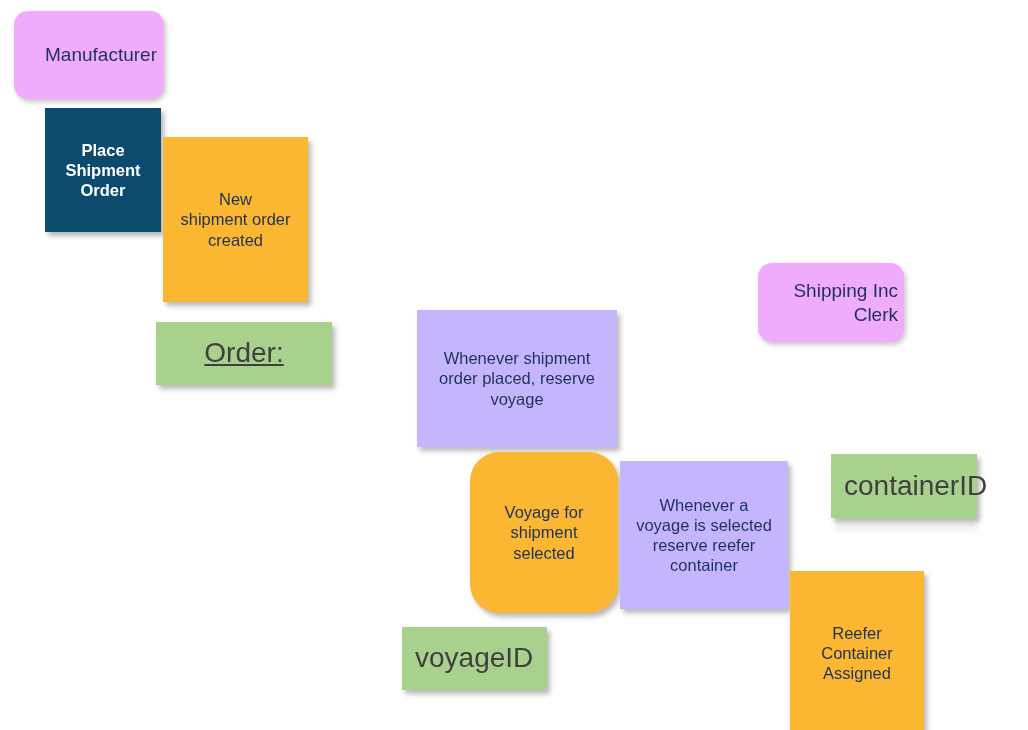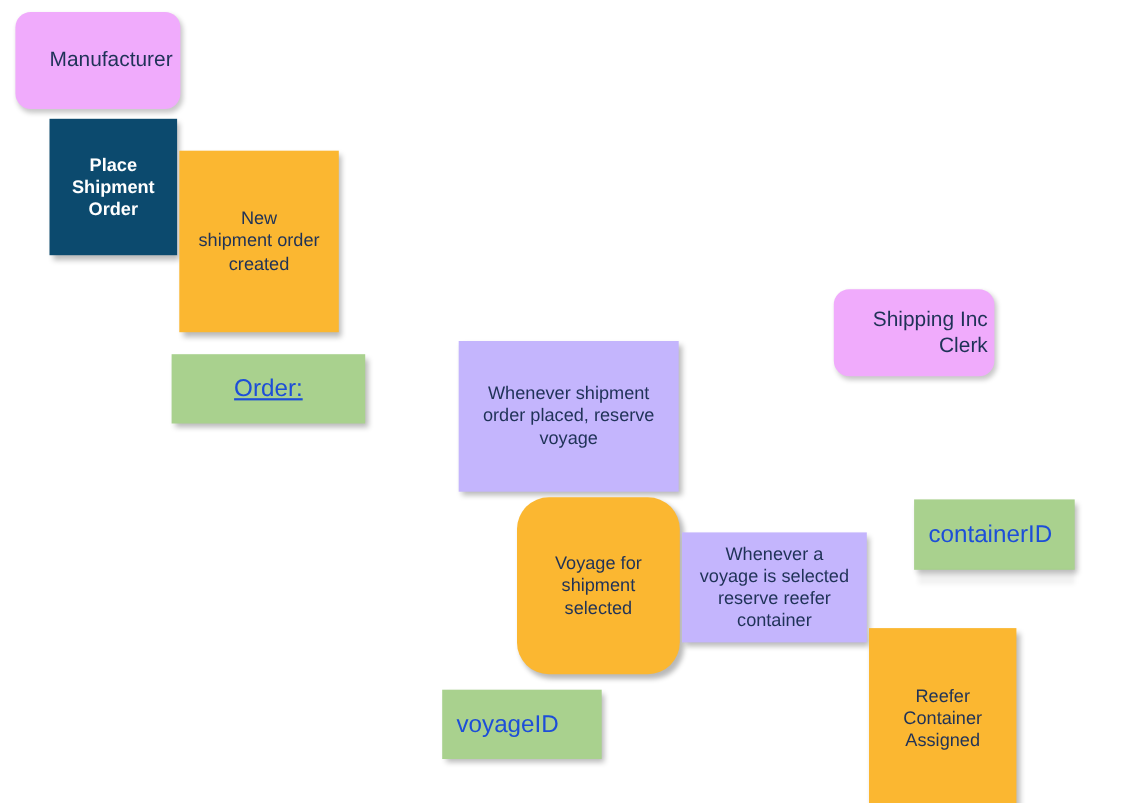--- a/index.html
+++ b/index.html
@@ -65,22 +65,22 @@
   
   .note.policy {
     background: #c4b5fd;
     color: #1F3257;
     font-size: 16.5px;
   }
 
   
   .note.aggregate {
     background: #A9D18E;
-    color: #1d4ed8;
-    font-size: 22px;
+    color: #404040;
+    font-size: 28px;
   }
   .note.aggregate.underlined .note-text {
     text-decoration: underline;
   }
   .note.aggregate.left-aligned {
     justify-content: flex-start;
   }
   .note.aggregate.left-aligned .note-text {
     text-align: left;
     padding-left: 13px;
@@ -128,21 +128,21 @@
     <span class="note-text">Shipping Inc
 Clerk</span>
   </div>
 
   <div class="note event" style="left:470px; top:452px; width:148px; height:161px;border-radius:29px;">
     <span class="note-text">Voyage for
 shipment
 selected</span>
   </div>
 
-  <div class="note policy" style="left:620px; top:484px; width:168px; height:100px;">
+  <div class="note policy" style="left:620px; top:461px; width:168px; height:148px;">
     <span class="note-text">Whenever a
 voyage is selected
 reserve reefer
 container</span>
   </div>
 
   <div class="note aggregate left-aligned" style="left:831px; top:454px; width:146px; height:64px;">
     <span class="note-text">containerID</span>
   </div>
 

